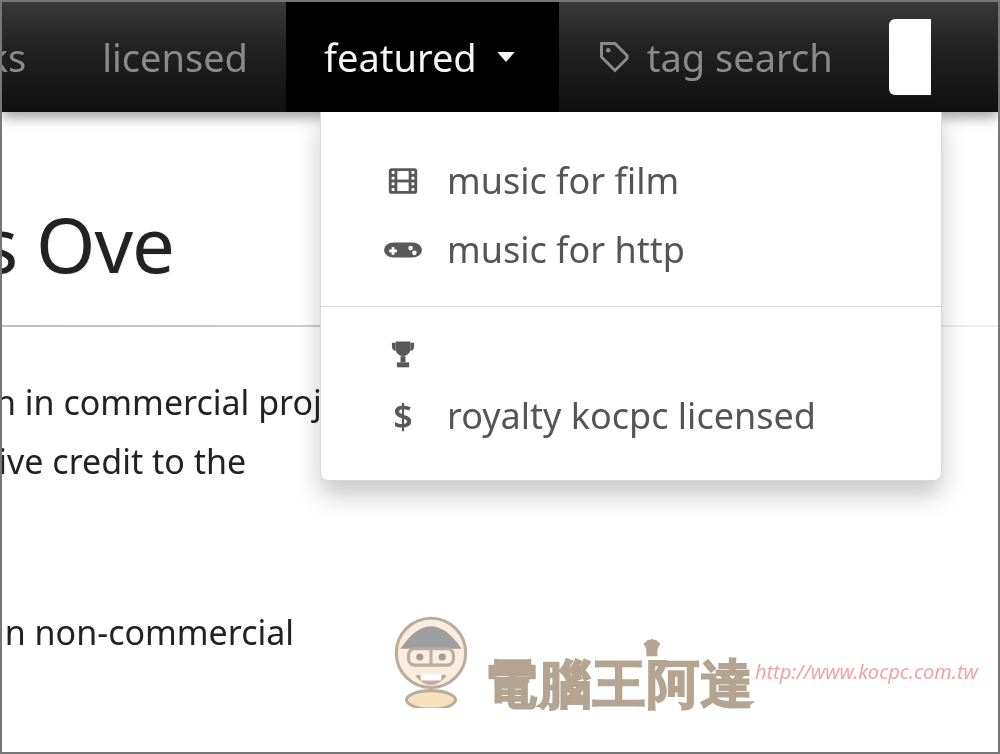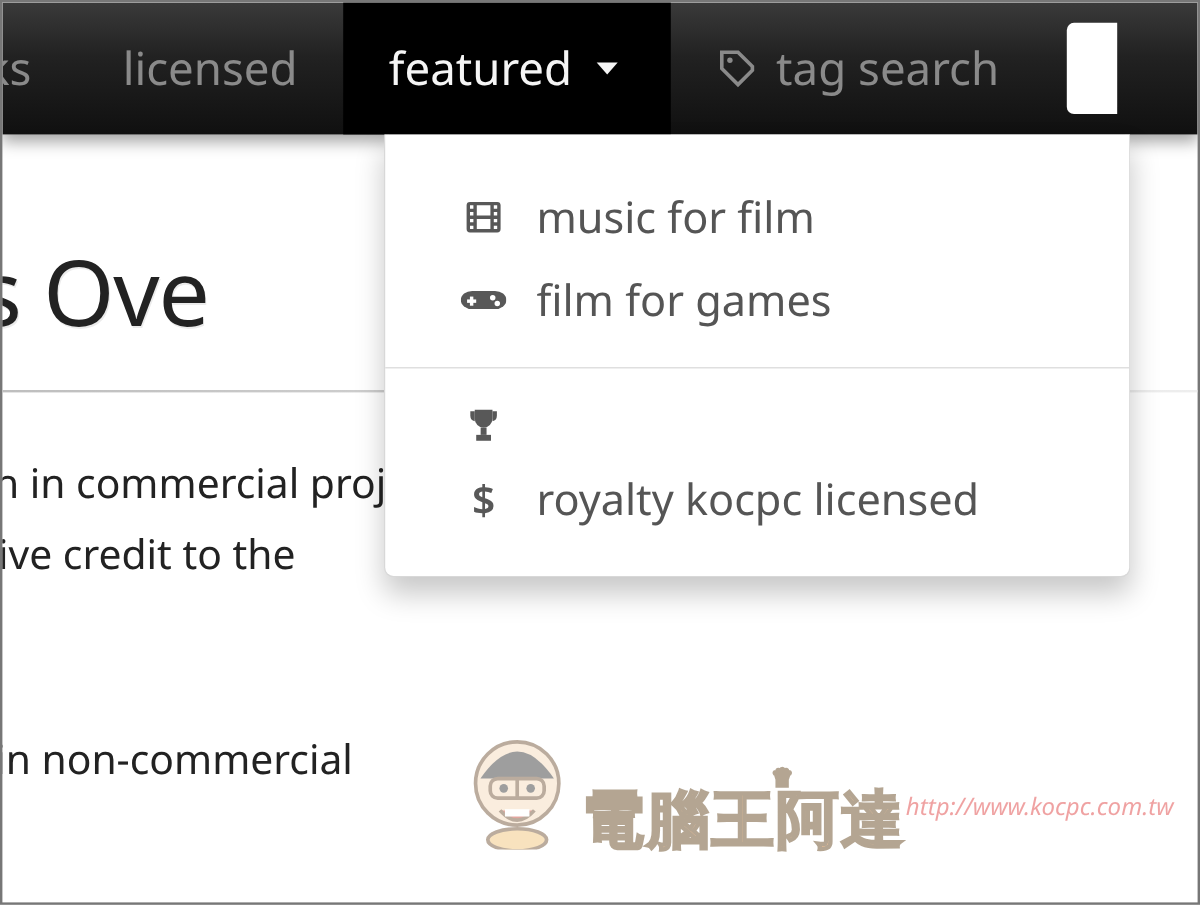--- a/index.html
+++ b/index.html
@@ -220,21 +220,21 @@
   <div class="dropdown-item">
     <span class="icon">
       <svg width="38" height="26" viewBox="0 0 40 24" fill="currentColor">
         <rect x="0" y="4" width="40" height="16" rx="10"></rect>
         <rect x="8" y="9" width="3" height="8" fill="#fff"></rect>
         <rect x="5.5" y="11.5" width="8" height="3" fill="#fff"></rect>
         <circle cx="28" cy="10" r="2.4" fill="#fff"></circle>
         <circle cx="32" cy="15" r="2.4" fill="#fff"></circle>
       </svg>
     </span>
-    <span>film for games</span>
+    <span>music for http</span>
   </div>
 
   <div class="dropdown-sep"></div>
 
   <div class="dropdown-item">
     <span class="icon">
       <svg width="30" height="32" viewBox="0 0 24 26" fill="currentColor">
         <path d="M6 2h12v6a6 6 0 0 1-12 0V2z"></path>
         <path d="M6 3H3v3a4 4 0 0 0 3 3.8V3zM18 3h3v3a4 4 0 0 1-3 3.8V3z"></path>
         <rect x="10" y="14" width="4" height="5"></rect>

